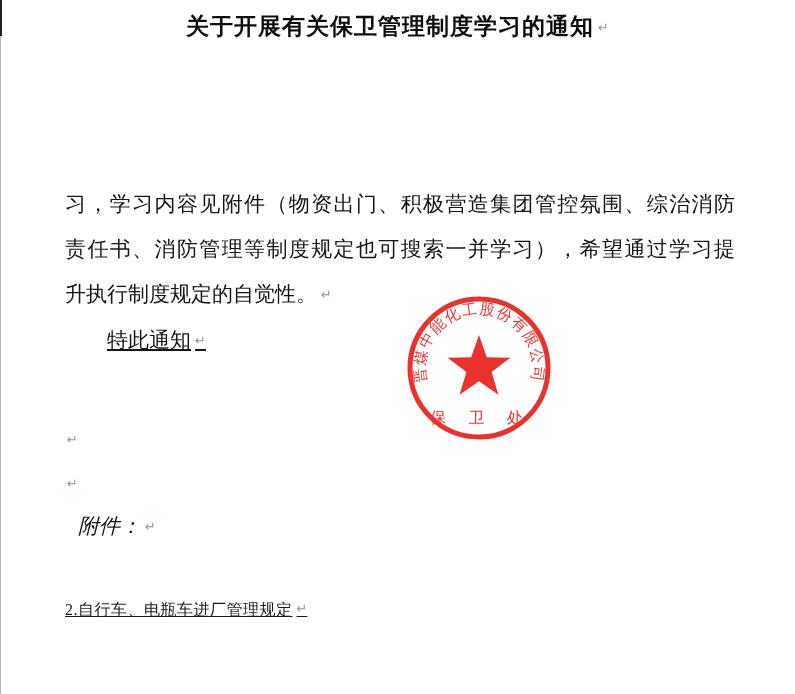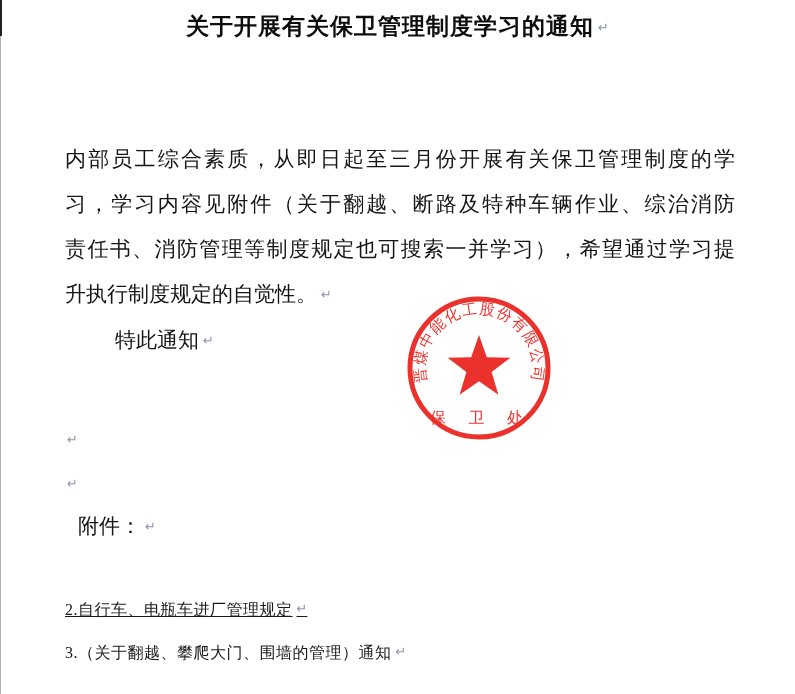--- a/index.html
+++ b/index.html
@@ -14,49 +14,48 @@
          font-family:"Liberation Sans","DejaVu Sans",sans-serif;
          font-weight:bold;font-size:23px;letter-spacing:1px;color:#0d0d0d;}
   .salutation{position:absolute;left:65px;top:56px;font-size:21px;}
 
   .bline{position:absolute;left:65px;width:670px;font-size:21px;line-height:26px;
          text-align:justify;text-align-last:justify;text-justify:inter-character;
          white-space:normal;color:#151515;}
   .bline.first{text-indent:42px;}
   .bline.last{text-align:right;text-align-last:left;}
 
-  .closing{position:absolute;left:115px;top:326px;font-size:21px;}
+  .closing{position:absolute;left:107px;top:326px;font-size:21px;text-decoration:underline;}
 
   .pilcrow{font-family:"DejaVu Sans",sans-serif;font-size:13px;color:#8a95ad;
            font-weight:normal;letter-spacing:0;margin-left:4px;vertical-align:2px;}
   .pmark{position:absolute;font-family:"DejaVu Sans",sans-serif;font-size:13px;color:#8a95ad;}
 
   .seal{position:absolute;left:405px;top:292px;width:148px;height:154px;opacity:.88;z-index:1;}
   .date{position:absolute;left:387px;top:384px;font-size:18px;letter-spacing:1px;
         color:#101010;z-index:2;}
 
-  .attach-label{position:absolute;left:78px;top:512px;font-size:21px;}
+  .attach-label{position:absolute;left:78px;top:512px;font-size:21px;font-style:italic;}
   .attach-item{position:absolute;left:65px;font-size:16px;color:#1a1a1a;letter-spacing:.5px;}
   .ai-0{top:556px;} .ai-1{top:600px;text-decoration:underline;} .ai-2{top:643px;}
 </style>
 </head>
 <body>
 
 <div class="page">
 
   <div class="edge-hairline"></div>
   <div class="edge-dark"></div>
 
   <div class="title">
     <span>关于开展有关保卫管理制度学习的通知</span><span class="pilcrow">↵</span>
   </div>
 
 
-  <div class="bline" style="top:146px">内部员工综合素质，从即日起至三月份开展有关保卫管理制度的学</div>
-  <div class="bline" style="top:191px">习，学习内容见附件（关于翻越、断路及特种车辆作业、综治消防</div>
+  <div class="bline" style="top:191px">习，学习内容见附件（物资出门、积极营造集团管控氛围、综治消防</div>
   <div class="bline" style="top:236px">责任书、消防管理等制度规定也可搜索一并学习），希望通过学习提</div>
   <div class="bline last" style="top:281px">
     <span>升执行制度规定的自觉性。</span><span class="pilcrow">↵</span>
   </div>
 
   <div class="closing">
     <span>特此通知</span><span class="pilcrow">↵</span>
   </div>
 
   <svg class="seal" viewBox="0 0 148 154">
@@ -75,17 +74,14 @@
   <span class="pmark" style="left:67px;top:432px">↵</span>
   <span class="pmark" style="left:67px;top:476px">↵</span>
 
   <div class="attach-label">
     <span>附件：</span><span class="pilcrow">↵</span>
   </div>
 
   <div class="attach-item ai-1">
     <span>2.自行车、电瓶车进厂管理规定</span><span class="pilcrow">↵</span>
   </div>
-  <div class="attach-item ai-2">
-    <span>3.（关于翻越、攀爬大门、围墙的管理）通知</span><span class="pilcrow">↵</span>
-  </div>
 
 </div>
 
 </body></html>

